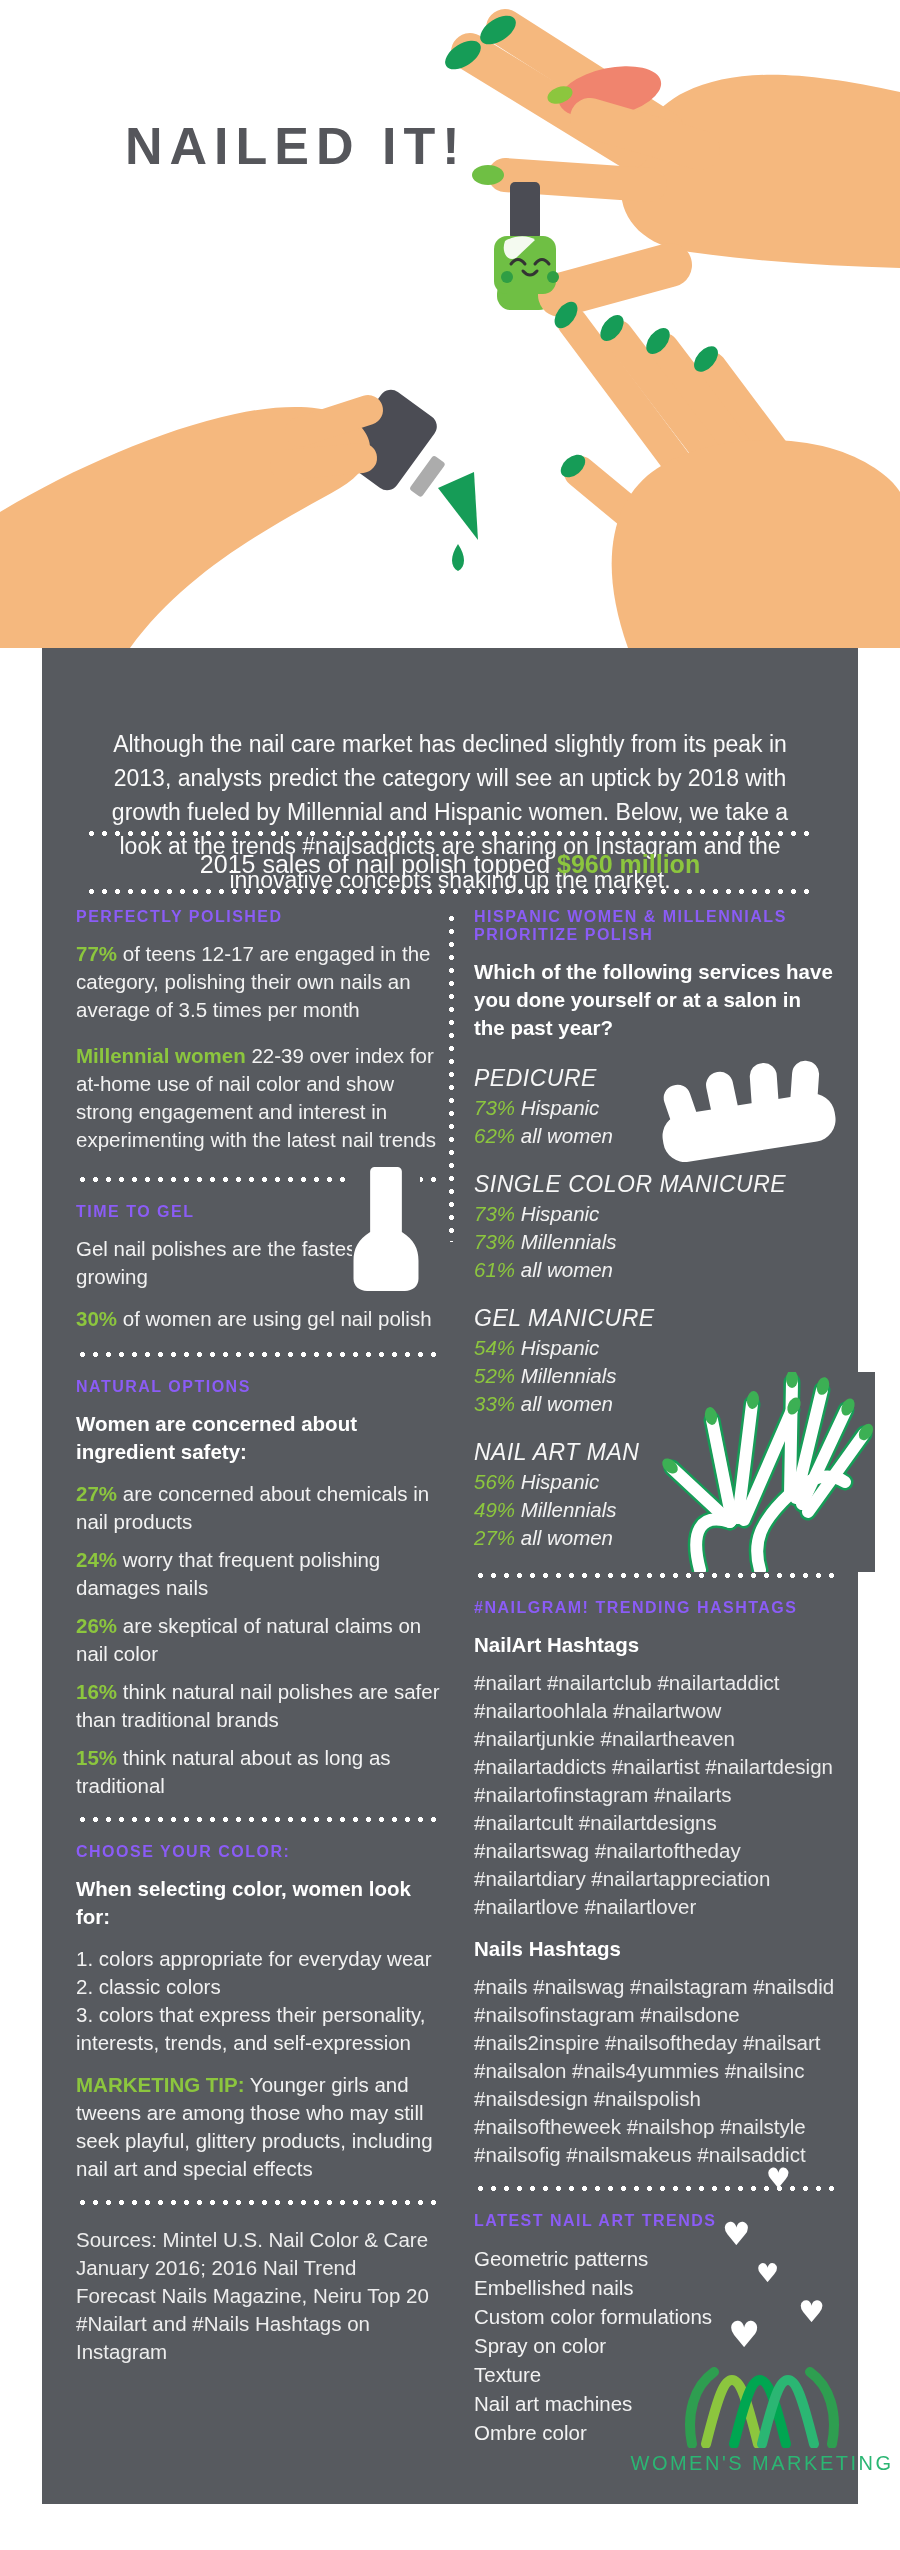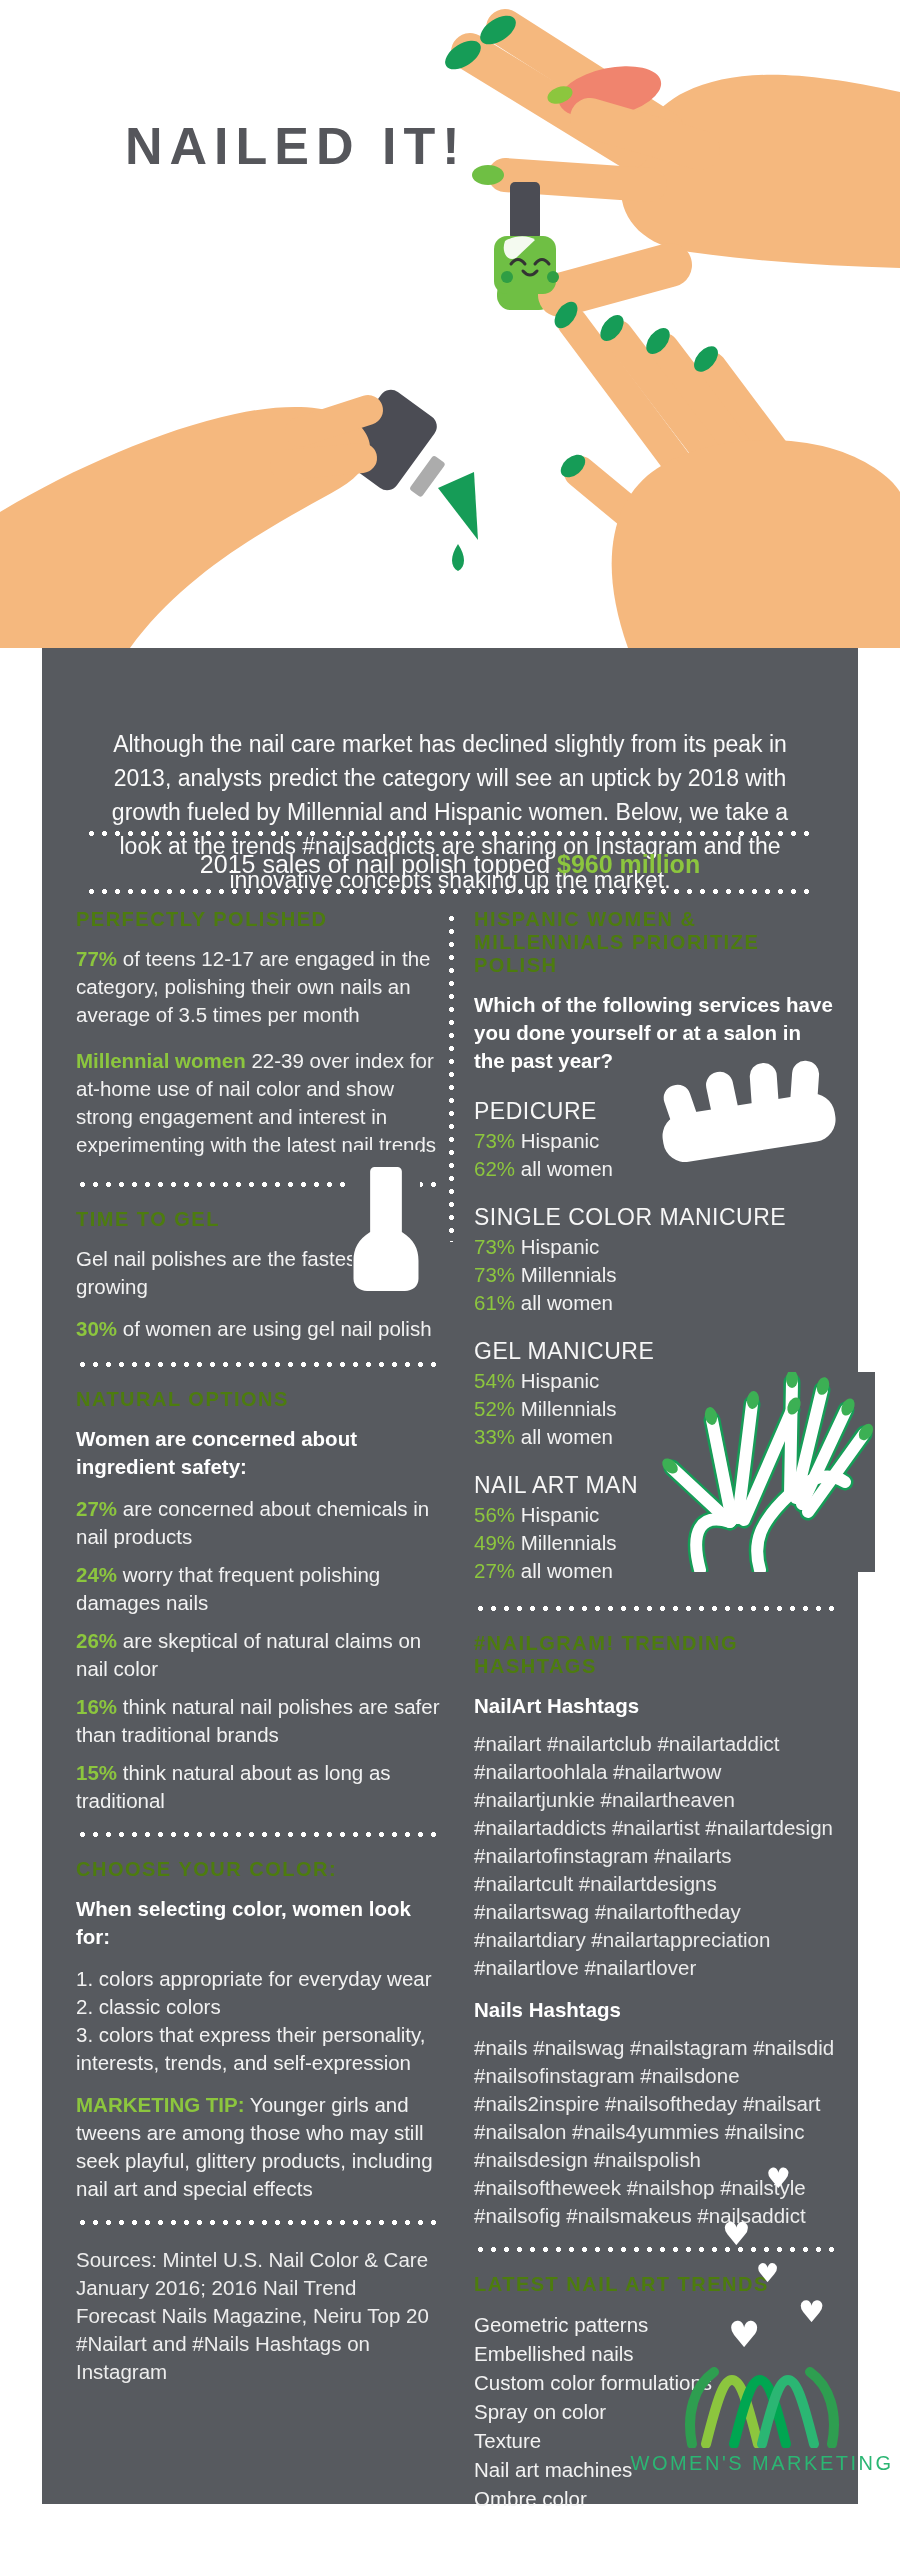--- a/index.html
+++ b/index.html
@@ -25,28 +25,28 @@
   .dots-v { position:absolute; left:448px; top:912px; width:7px; height:330px;
             background-image:radial-gradient(circle 3px at center, #fff 85%, transparent 90%);
             background-size:7px 13px; background-repeat:repeat-y; }
   .dh-full1 { position:absolute; left:85px; top:830px; width:730px; }
   .dh-full2 { position:absolute; left:85px; top:888px; width:730px; }
 
   .col { position:absolute; color:#F2F2F2; }
   .col-left  { left:76px;  top:908px; width:364px; }
   .col-right { left:474px; top:908px; width:362px; }
 
-  h3.sec { font-size:20px; font-weight:700; letter-spacing:1.5px; color:#4d7c0f; margin-bottom:14px; }
+  h3.sec { font-size:16px; font-weight:700; letter-spacing:1.5px; color:#8b5cf6; margin-bottom:14px; }
   .col p { font-size:20.5px; line-height:28px; }
   .sub   { font-size:21.5px; font-weight:700; color:#FFFFFF; }
   .mb10{margin-bottom:10px;} .mb14{margin-bottom:14px;} .mb18{margin-bottom:18px;}
   .mb22{margin-bottom:22px;}
   .divrow { margin:16px 0 20px 0; }
 
-  .service { margin-bottom:20px; }
+  .service { margin-bottom:20px;font-style:italic; }
   .service .svc-name { font-size:23px; letter-spacing:0.5px; color:#F7F7F7; margin-bottom:2px; }
   .service p { line-height:28px; }
   .svc-pct { color:#8CC63E; }
 
   .tags { color:#ECECEC; font-size:19.5px; line-height:27px; }
 
   .trends { list-style:none; }
   .trends li { font-size:20.5px; line-height:29px; }
 
   .sources { font-size:18.5px; line-height:26px; color:#EDEDED; }

